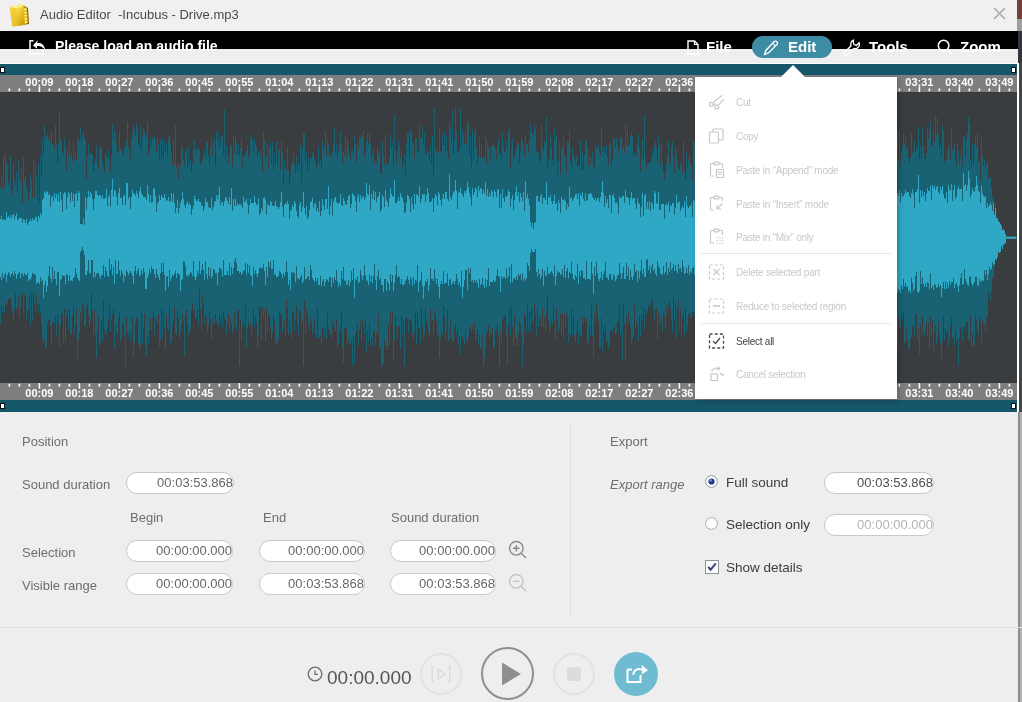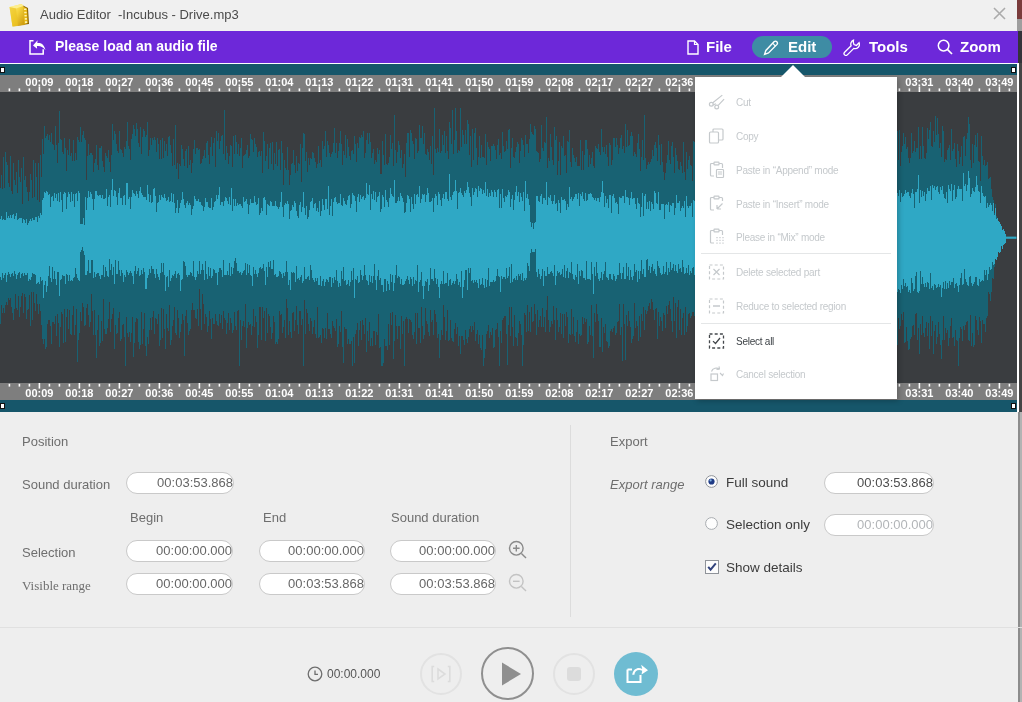--- a/index.html
+++ b/index.html
@@ -34,21 +34,21 @@
     <path d="M1.5 4 L13.5 1 L15.5 3 L16.5 22 L4.5 23.5 Z" fill="url(#gfold)"></path>
     <path d="M1.5 4 L13.5 1 L15.5 3 L8 5.5 Z" fill="#fdee8e"></path>
     <path d="M1.5 4 L8 5.5 L10 23 L4.5 23.5 Z" fill="#edc425" opacity="0.7"></path>
   </svg>
   <div class="abs" style="left:40px;top:0;height:31px;line-height:29px;font-size:13px;color:#4a4a4a;">Audio Editor&nbsp; -Incubus - Drive.mp3</div>
   <svg class="abs" style="left:993px;top:7px" width="13" height="13" viewBox="0 0 13 13">
     <path d="M1 1 L12 12 M12 1 L1 12" stroke="#ababab" stroke-width="1.6"></path>
   </svg>
 </div>
 
-<div class="abs" style="left:0;top:31px;width:1022px;height:44px;background:#6d28d9;">
+<div class="abs" style="left:0;top:31px;width:1022px;height:18px;background:#000000;">
   <svg class="abs" style="left:29px;top:8px;" width="18" height="16" viewBox="0 0 18 16">
     <path d="M4.5 1.7 H1 V14.9 H14.2 V10.2" fill="none" stroke="#fff" stroke-width="1.5"></path>
     <path d="M4.0 6.4 L8.6 1.2 L8.3 4.0 C12.6 3.3 15.5 6.1 16.4 11.0 C13.8 7.8 11.2 6.7 7.9 7.1 L8.1 9.8 Z" fill="#fff"></path>
   </svg>
   <div class="abs" style="left:55px;top:0;height:32px;line-height:31px;font-size:14px;font-weight:bold;color:#fff;">Please load an audio file</div>
 
   <svg class="abs" style="left:687px;top:9px" width="12" height="15" viewBox="0 0 12 15">
     <path d="M1 1 H7.5 L11 4.5 V14 H1 Z" fill="none" stroke="#fff" stroke-width="1.4"></path>
     <path d="M7.5 1 V4.5 H11" fill="none" stroke="#fff" stroke-width="1.2"></path>
   </svg>
@@ -392,21 +392,21 @@
   </svg>
   <div class="mi" style="top:127px">Paste in “Insert” mode</div>
 
   <svg class="mic" style="top:160.9px" width="18" height="18" viewBox="0 0 18 18" fill="none" stroke="#c5c9cc" stroke-width="1.2">
     <path d="M6 2.5 H3.5 a1 1 0 0 0 -1 1 V14 a1 1 0 0 0 1 1 H6 M11 2.5 h2.5 a1 1 0 0 1 1 1 V7"></path>
     <rect x="6" y="1.2" width="5" height="2.6" rx="0.6"></rect>
     <g stroke-dasharray="1.2 1.6">
         <path d="M9 9 v8 M12 9 v8 M15 9 v8"></path>
       </g>
   </svg>
-  <div class="mi" style="top:160.9px">Please in “Mix” mode</div>
+  <div class="mi" style="top:160.9px">Paste in “Mix” only</div>
   <div class="msep" style="top:176px"></div>
 
   <svg class="mic" style="top:195.8px" width="17" height="17" viewBox="0 0 17 17" fill="none" stroke="#c5c9cc" stroke-width="1.2">
     <rect x="1.5" y="1.5" width="14" height="14" stroke-dasharray="3 2.2"></rect>
     <path d="M5.5 5.5 L11.5 11.5 M11.5 5.5 L5.5 11.5"></path>
   </svg>
   <div class="mi" style="top:195.8px">Delete selected part</div>
 
   <svg class="mic" style="top:229.7px" width="17" height="17" viewBox="0 0 17 17" fill="none" stroke="#c5c9cc" stroke-width="1.2">
     <rect x="1.5" y="1.5" width="14" height="14" stroke-dasharray="3 2.2"></rect>
@@ -436,21 +436,21 @@
 
 <div class="lbl" style="left:130px;top:510px;">Begin</div>
 <div class="lbl" style="left:263px;top:510px;">End</div>
 <div class="lbl" style="left:391px;top:510px;">Sound duration</div>
 
 <div class="lbl" style="left:22px;top:545px;">Selection</div>
 <div class="pill" style="left:126px;top:540px;width:107px;">00:00:00.000</div>
 <div class="pill" style="left:259px;top:540px;width:106px;">00:00:00.000</div>
 <div class="pill" style="left:390px;top:540px;width:106px;">00:00:00.000</div>
 
-<div class="lbl" style="left:22px;top:578px;font-family:Liberation Serif, serif;">Visible range</div>
+<div class="lbl" style="left:22px;top:578px;">Visible range</div>
 <div class="pill" style="left:126px;top:573px;width:107px;">00:00:00.000</div>
 <div class="pill" style="left:259px;top:573px;width:106px;">00:03:53.868</div>
 <div class="pill" style="left:390px;top:573px;width:106px;">00:03:53.868</div>
 
 <svg class="abs" style="left:508px;top:540px" width="20" height="20" viewBox="0 0 20 20" fill="none" stroke="#8a8a8a" stroke-width="1.4">
   <circle cx="8.3" cy="8.3" r="6.8"></circle>
   <path d="M13.4 13.4 L18 18"></path>
   <path d="M5 8.3 h6.6 M8.3 5 v6.6"></path>
 </svg>
 <svg class="abs" style="left:508px;top:573px" width="20" height="20" viewBox="0 0 20 20" fill="none" stroke="#c3c3c3" stroke-width="1.4">
@@ -482,21 +482,21 @@
   <rect x="0.5" y="0.5" width="13" height="13" fill="#fcfcfc" stroke="#8f9399" stroke-width="1"></rect>
   <path d="M3.2 6.8 L5.6 9.6 L10.8 3.4" fill="none" stroke="#31427c" stroke-width="2"></path>
 </svg>
 <div class="lbl" style="left:726px;top:560px;color:#3c3c3c;font-size:13.5px;">Show details</div>
 
 <div class="abs" style="left:0;top:627px;width:1022px;height:1px;background:#e0e0e0;"></div>
 <svg class="abs" style="left:307px;top:666px" width="16" height="16" viewBox="0 0 16 16" fill="none" stroke="#6e6e6e" stroke-width="1.3">
   <circle cx="8" cy="8" r="6.8"></circle>
   <path d="M8 4.5 V8.3 H11"></path>
 </svg>
-<div class="abs" style="left:327px;top:666.5px;font-size:12px;color:#555;">00:00.000</div>
+<div class="abs" style="left:327px;top:666.5px;font-size:19px;color:#555;">00:00.000</div>
 
 <div class="abs" style="left:420px;top:653px;width:42px;height:42px;border-radius:50%;border:2px solid #e2e2e2;"></div>
 <svg class="abs" style="left:431px;top:664px" width="20" height="20" viewBox="0 0 20 20" fill="none" stroke="#dcdcdc" stroke-width="1.6">
   <path d="M3.2 2.5 H1.2 V17.5 H3.2 M16.8 2.5 h2 V17.5 h-2"></path>
   <path d="M7 5 L14 10 L7 15 Z"></path>
 </svg>
 
 <div class="abs" style="left:481px;top:647px;width:53px;height:53px;border-radius:50%;border:2.6px solid #8f8f8f;"></div>
 <svg class="abs" style="left:498px;top:661px" width="26" height="26" viewBox="0 0 26 26">
   <path d="M4 1.5 L23 13 L4 24.5 Z" fill="#8f8f8f"></path>

